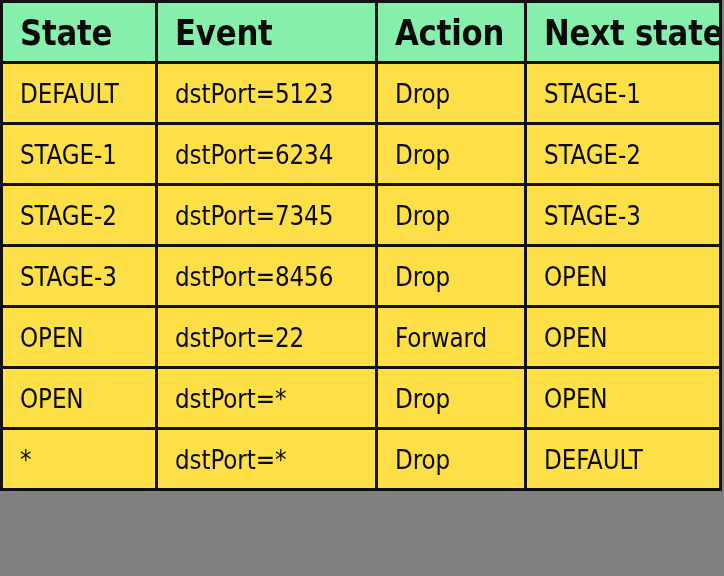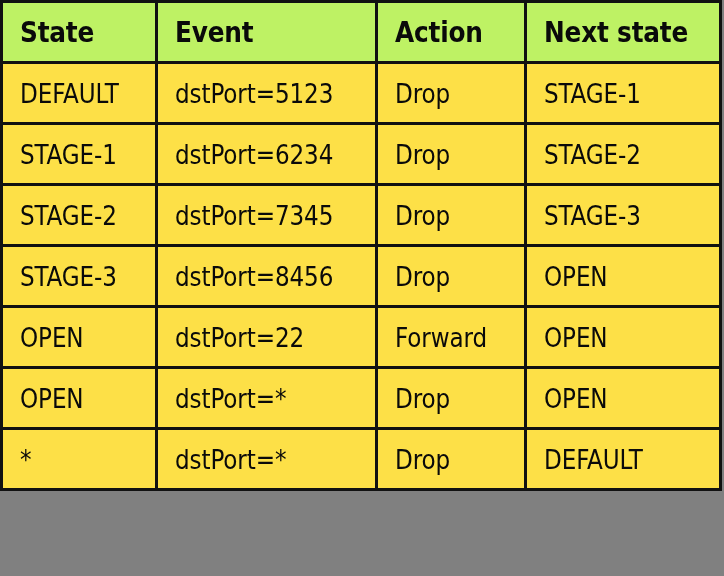--- a/index.html
+++ b/index.html
@@ -57,23 +57,23 @@
     height: 61px;
     padding: 0 0 0 17px;
     text-align: left;
     vertical-align: middle;
     color: #0a0a0a;
     box-sizing: border-box;
     white-space: nowrap;
     overflow: hidden;
   }
   .fsm-table thead th {
-    background: #bef264;
+    background: #86efac;
     font-weight: bold;
-    font-size: 29px;
+    font-size: 36px;
     letter-spacing: -0.2px;
   }
   .fsm-table tbody td {
     background: #fde047;
     font-weight: normal;
     font-size: 27px;
     letter-spacing: -0.1px;
   }
   .fsm-table tr > *:first-child {
     border-left: 3px solid #111111;

